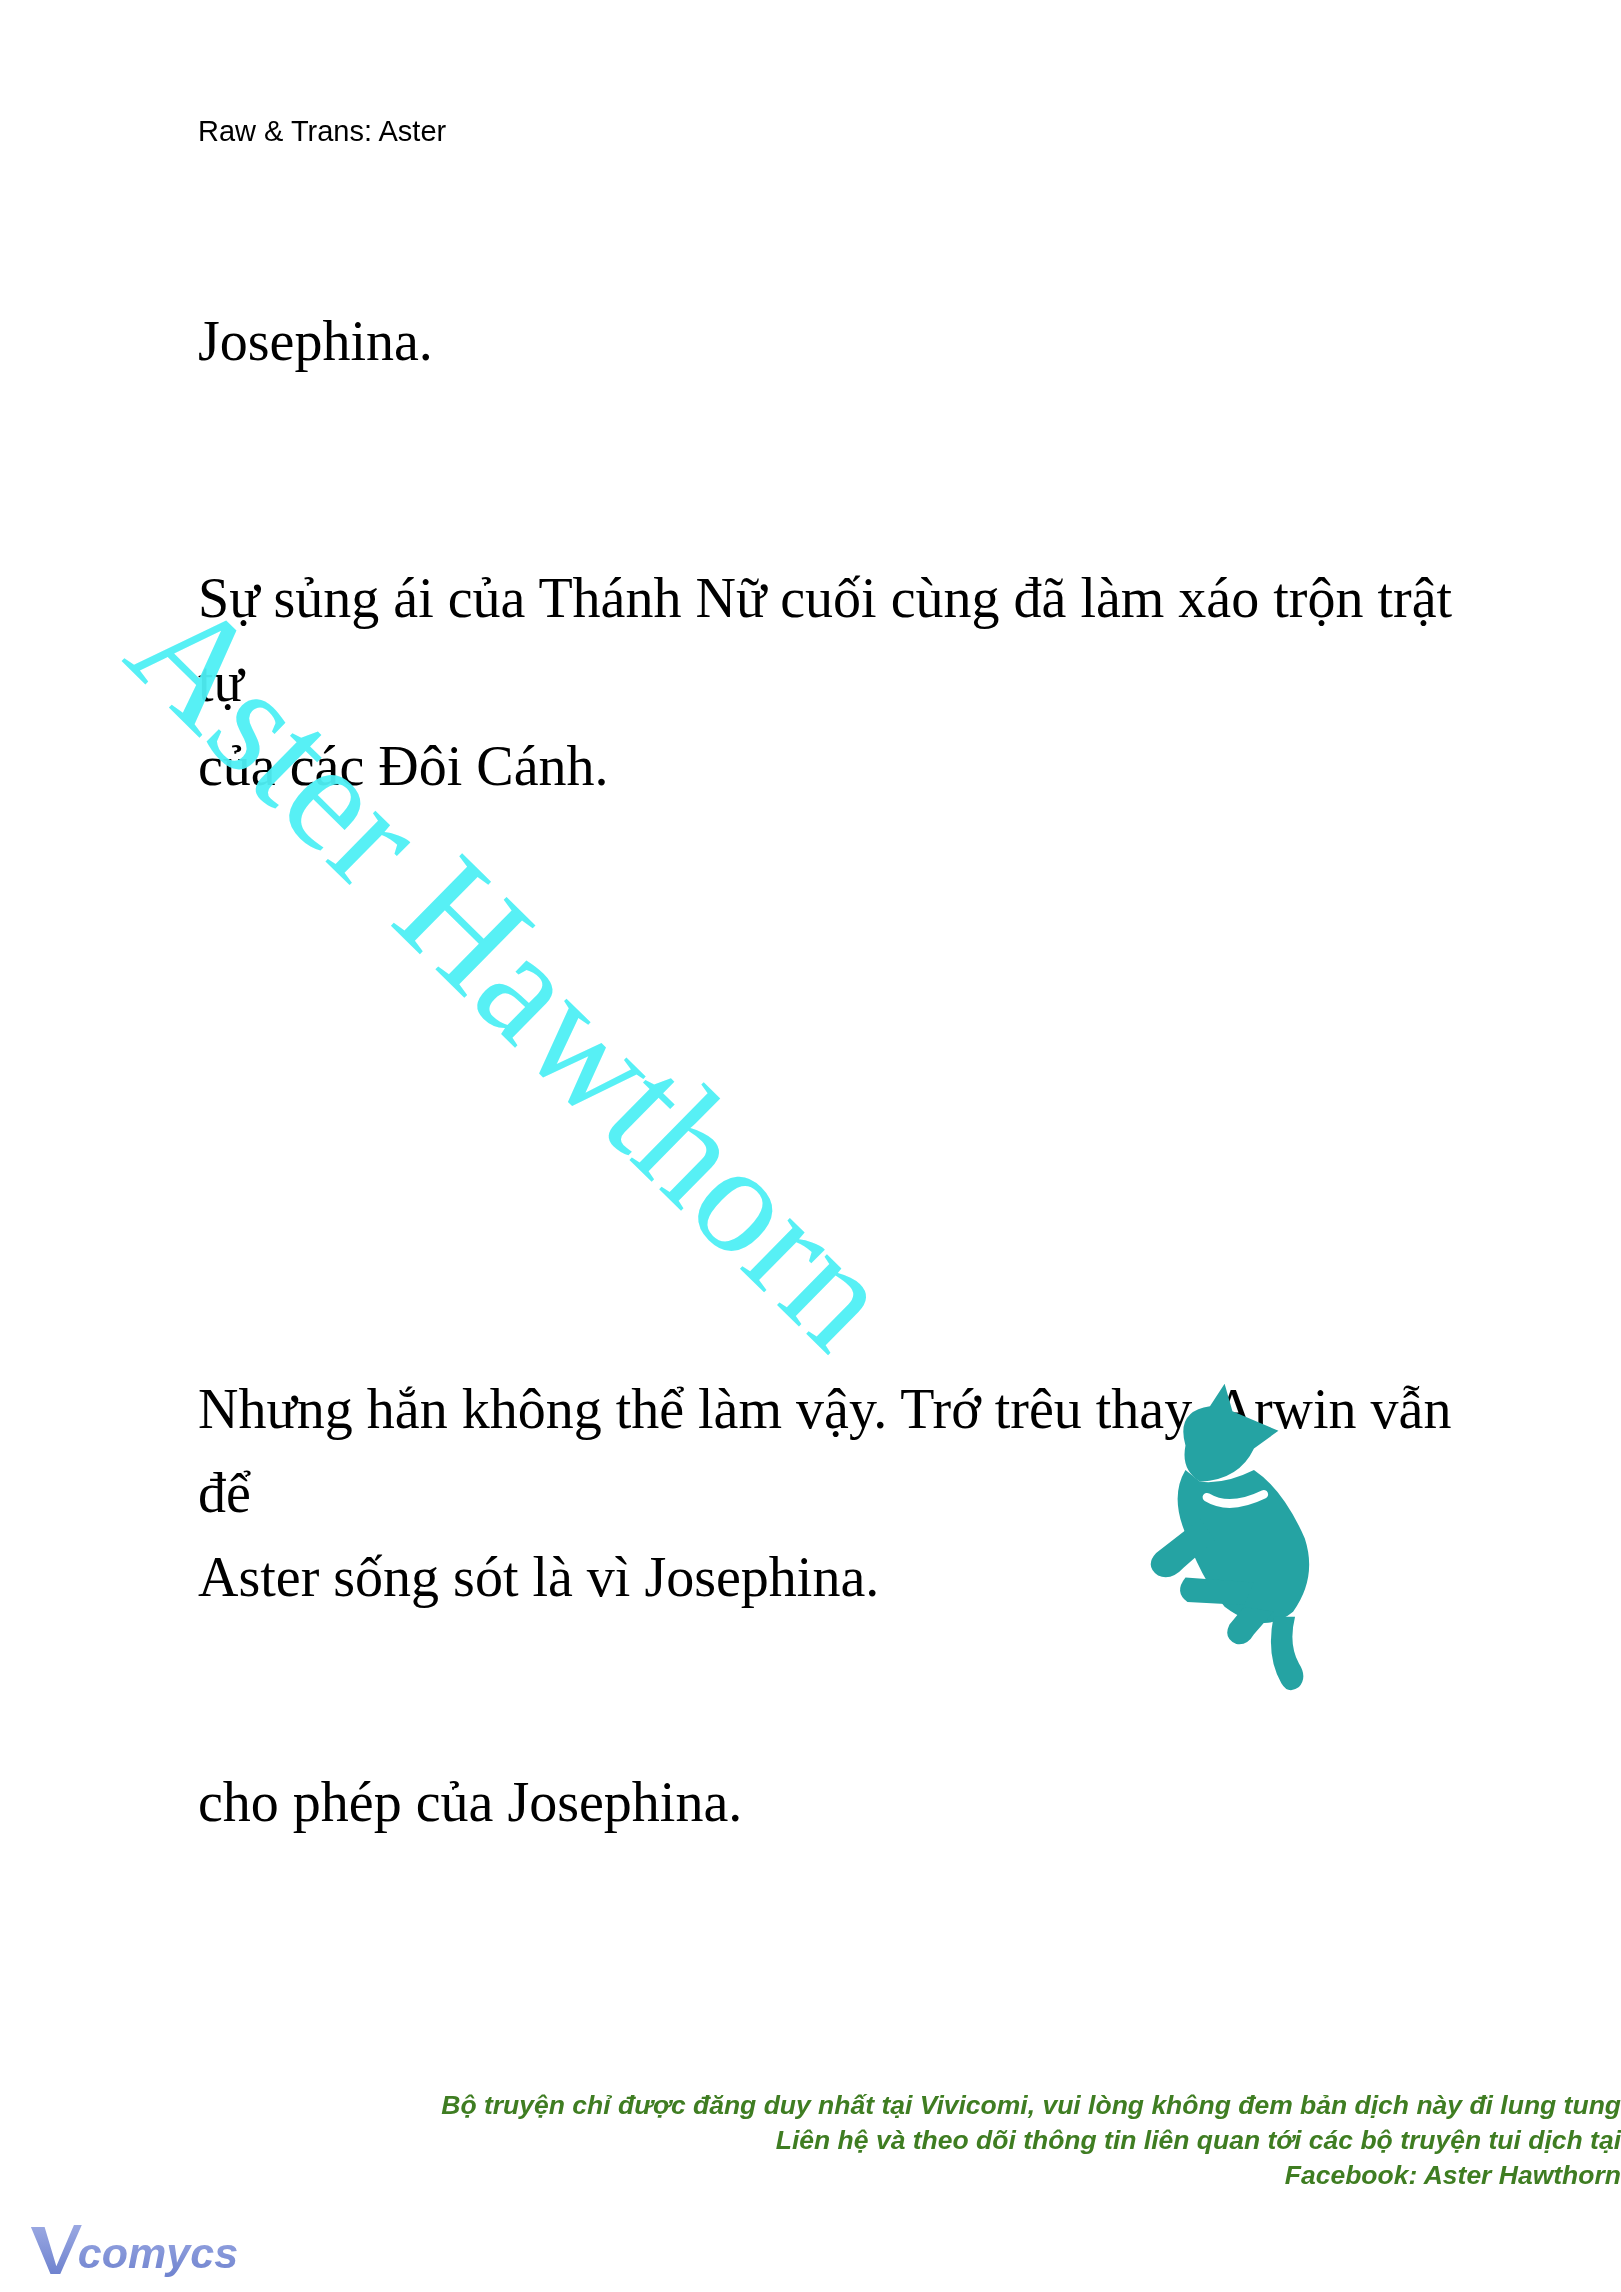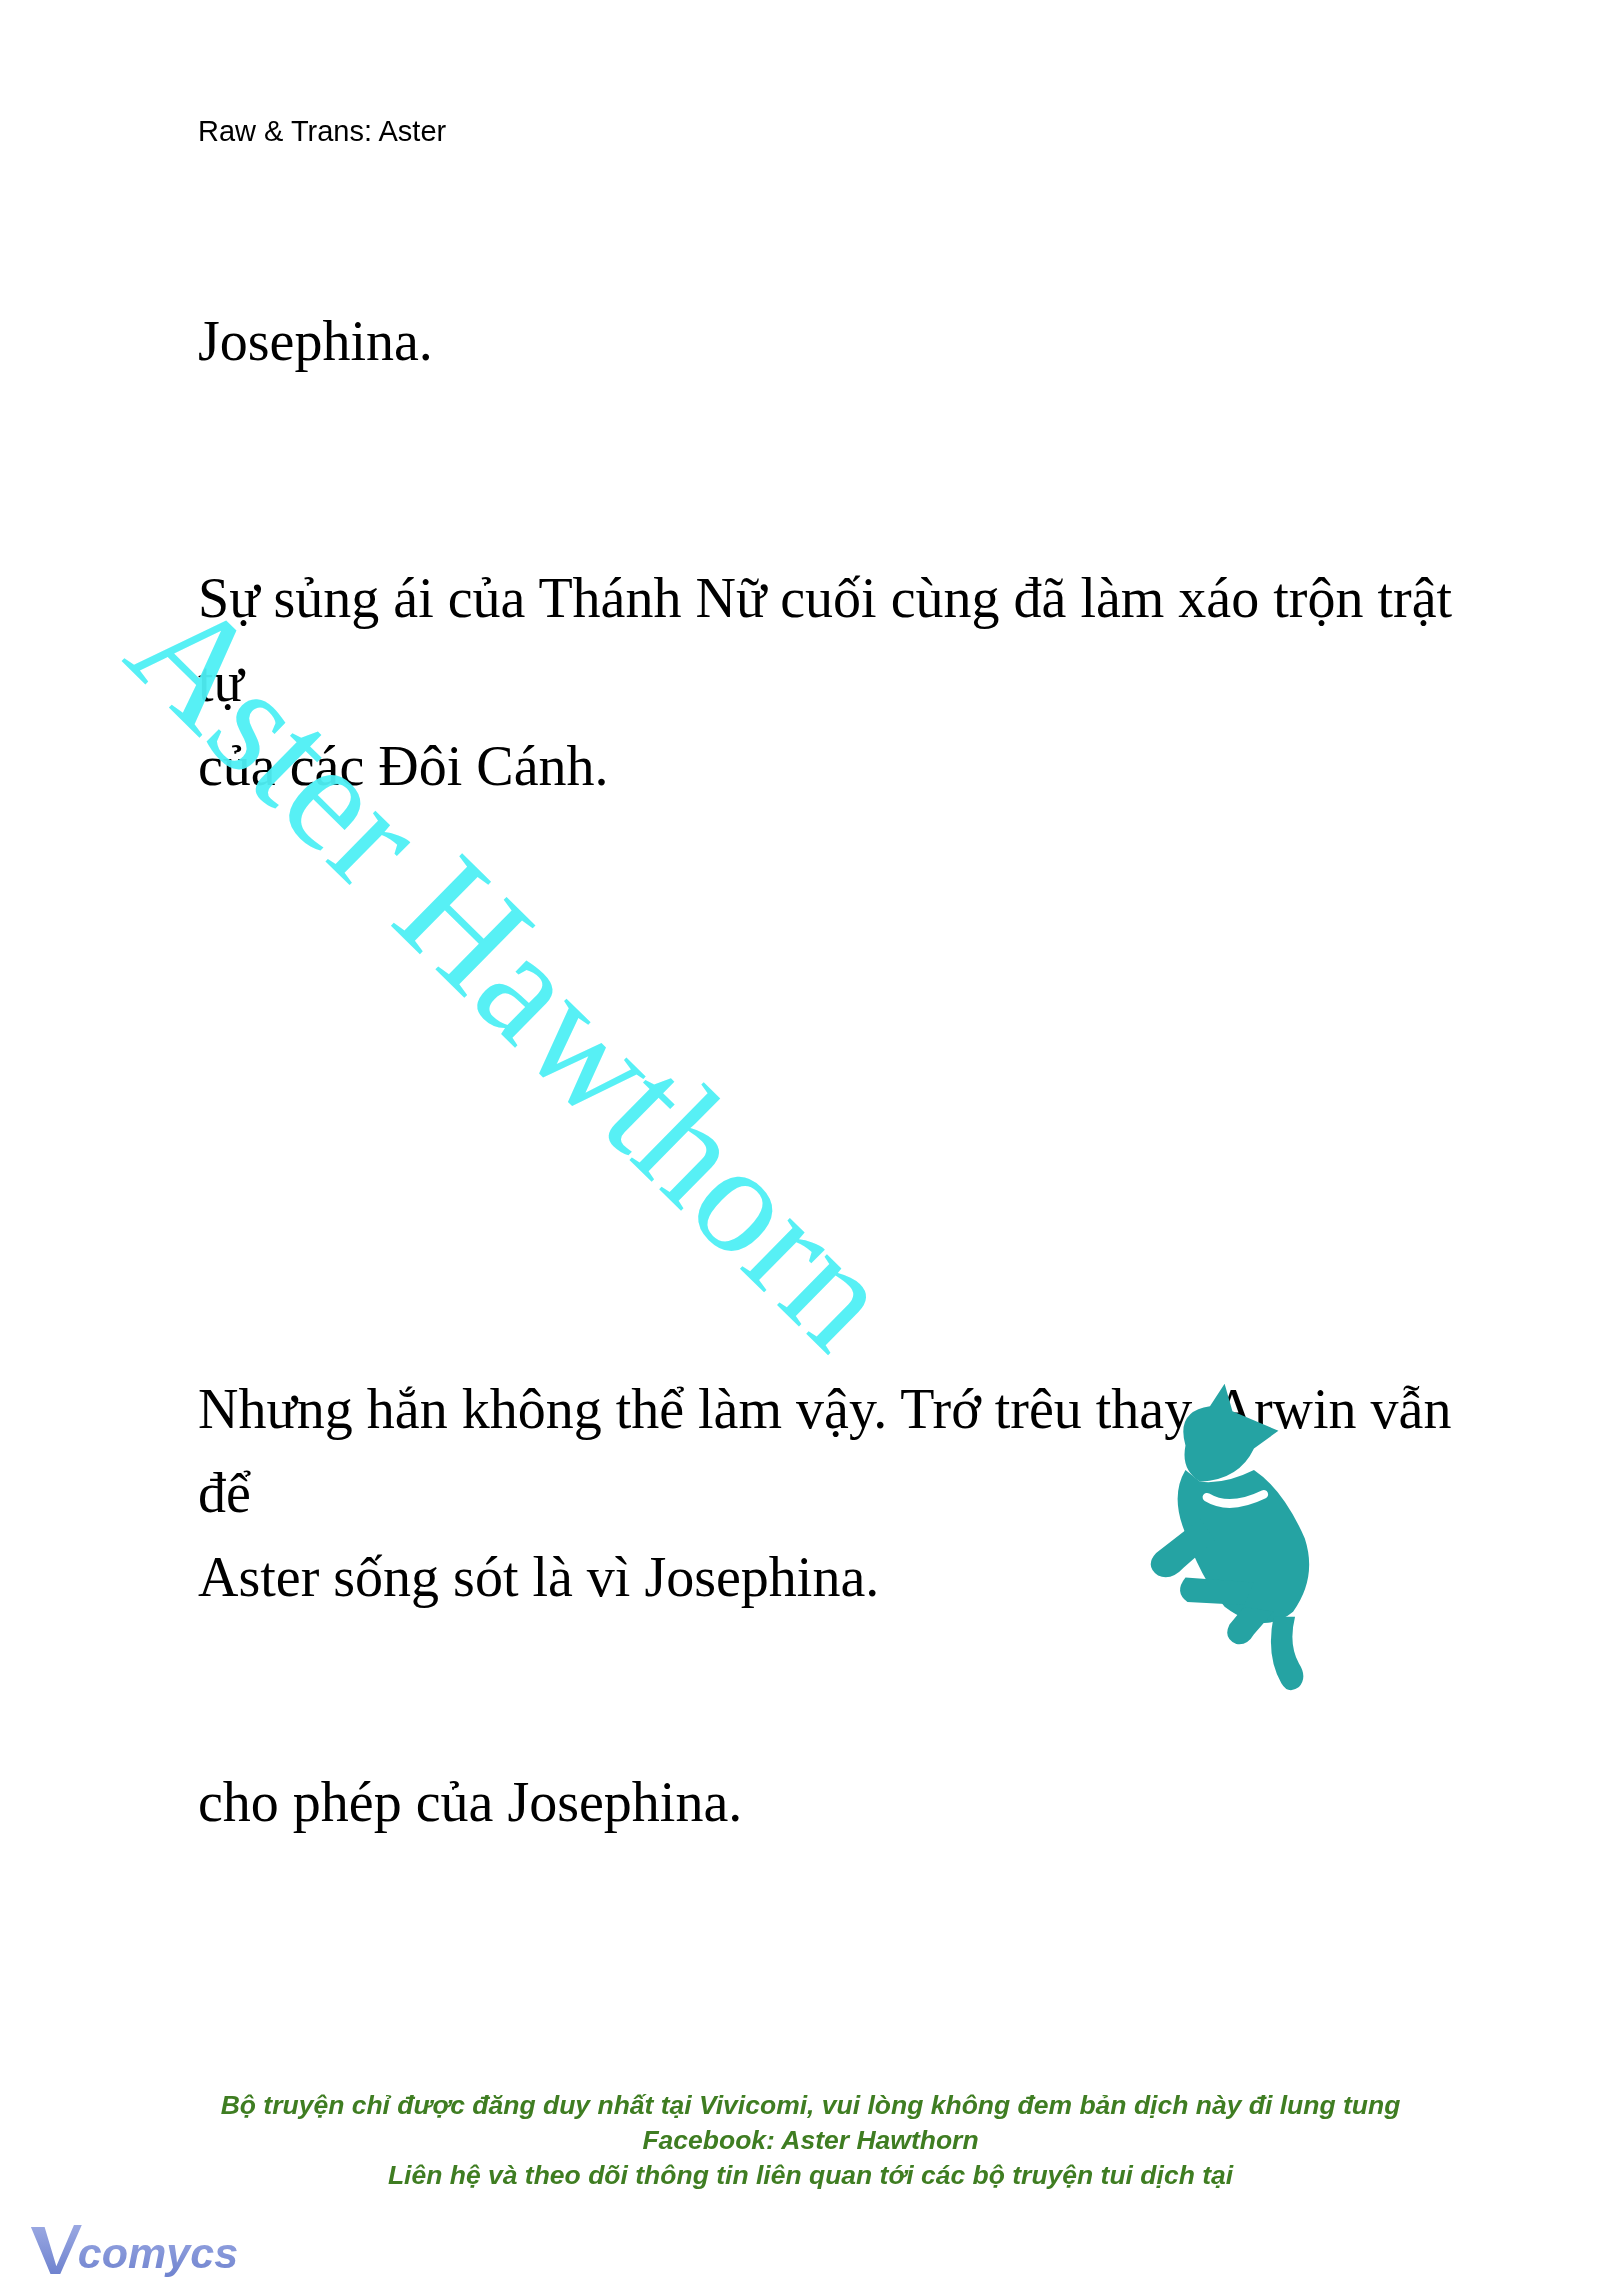--- a/index.html
+++ b/index.html
@@ -54,21 +54,21 @@
       left: 1117px;
       top: 1372px;
       width: 225px;
       height: 323px;
     }
     .footer-notice {
       position: absolute;
       left: 0;
       top: 2088px;
       width: 1621px;
-      text-align: center;
+      text-align: right;
       font-family: "Liberation Sans", sans-serif;
       font-weight: bold;
       font-style: italic;
       font-size: 26.5px;
       line-height: 35px;
       color: #3f7d22;
     }
     .footer-notice div { margin: 0; }
     .logo {
       position: absolute;
@@ -122,22 +122,22 @@
       <path d="M130 240 L115 258 Q108 272 122 278 Q133 280 140 268 L160 245 Z"></path>
 
       <path d="M160 250 Q152 290 168 318 Q175 330 186 322 Q195 312 186 298 Q175 278 182 250 Z"></path>
     </g>
 
     <path d="M92 128 Q115 142 150 125" stroke="#ffffff" stroke-width="9" fill="none" stroke-linecap="round"></path>
   </svg>
 
   <div class="footer-notice">
     <div>Bộ truyện chỉ được đăng duy nhất tại Vivicomi, vui lòng không đem bản dịch này đi lung tung</div>
+    <div>Liên hệ và theo dõi thông tin liên quan tới các bộ truyện tui dịch tại</div>
     <div>Facebook: Aster Hawthorn</div>
-    <div>Liên hệ và theo dõi thông tin liên quan tới các bộ truyện tui dịch tại</div>
   </div>
 
   <svg class="logo" viewBox="0 0 230 70" xmlns="http://www.w3.org/2000/svg">
     <defs>
       <linearGradient id="lg" x1="0" y1="0" x2="0" y2="1">
         <stop offset="0" stop-color="#9aa8e2"></stop>
         <stop offset="1" stop-color="#6f83cf"></stop>
       </linearGradient>
     </defs>
     <path d="M4 10 L18 10 L30 50 L48 8 L56 8 L34 58 L24 58 Z" fill="url(#lg)"></path>

